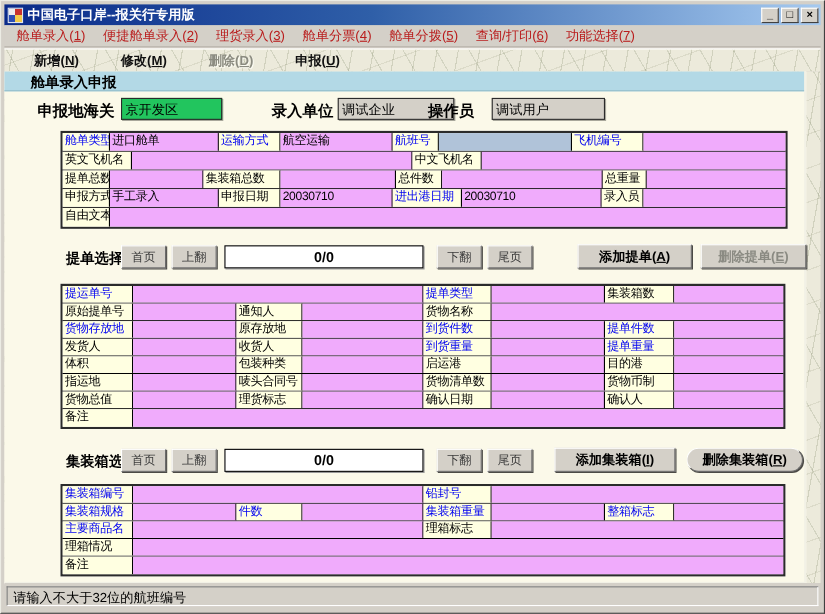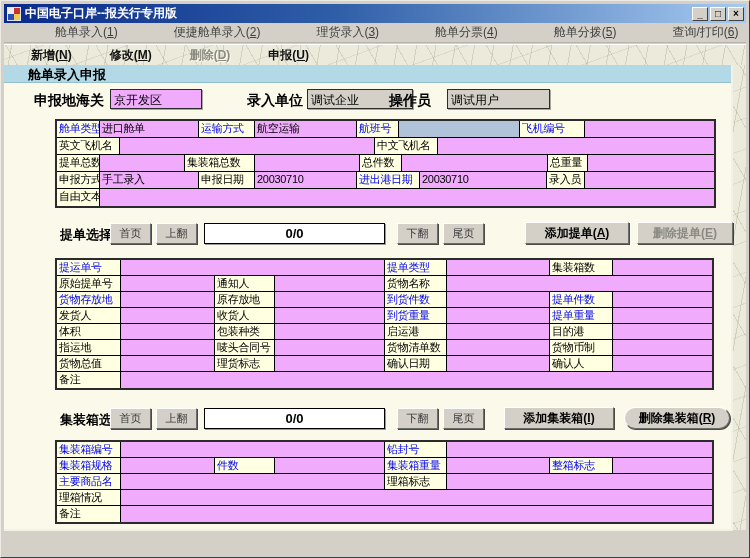--- a/index.html
+++ b/index.html
@@ -23,39 +23,39 @@
   .app-icon { width:14px; height:14px; margin:0 4px 0 1px; border:1px solid #dfe4ef;
     background:conic-gradient(#C8332E 0 25%, #F2CC4B 0 50%, #2C4FB5 0 75%, #EDEDED 0); }
   .title-text { color:#fff; font-weight:bold; font-size:12px; flex:1; white-space:nowrap; overflow:hidden; }
   .win-btn { width:16px; height:14px; margin-left:2px; background:#D4D0C8;
     border:1px solid; border-color:#FFFFFF #404040 #404040 #FFFFFF;
     font-size:10px; line-height:11px; text-align:center; font-weight:bold; color:#000; }
 
   
   .menubar { position:absolute; left:3px; top:22px; right:3px; height:20px; background:#D4D0C8;
     display:flex; align-items:center; padding-left:3px; border-bottom:1px solid #B8B4AC; }
-  .menu-item { padding:2px 8px; font-size:12px; color:#404040; white-space:nowrap;margin-left:40px; }
+  .menu-item { padding:2px 8px; font-size:12px; color:#b91c1c; white-space:nowrap; }
 
   
   .toolbar { position:absolute; left:3px; top:43px; right:3px; height:21px;
     border-top:1px solid #fff; display:flex; align-items:center; gap:28px; padding-left:22px; }
   .tb-btn { font-size:12px; font-weight:bold; color:#111; padding:1px 5px; white-space:nowrap; }
   .tb-btn.disabled { color:#8B8B80; text-shadow:1px 1px 0 #fbfbf2; }
 
   
   .client { position:absolute; left:3px; top:64px; right:3px; bottom:27px; }
   .form { position:absolute; left:0; top:0; width:729px; height:466px; background:#FBF9E9;
     border-right:2px solid #F2F1E6; border-bottom:2px solid #F2F1E6; }
   .form-title-strip { position:absolute; left:0; top:0; right:0; height:18px; background:#B3D9E6;
     border-bottom:1px solid #93BECB; font-weight:bold; font-size:13px; padding:1px 0 0 24px; }
 
   .hdr-label { position:absolute; font-weight:bold; font-size:14px; color:#000; white-space:nowrap; }
   .hdr-input { position:absolute; height:20px; border:1px solid #2B2B2B; box-shadow:1px 1px 0 #A8A79B;
     font-size:12px; padding:2px 3px; white-space:nowrap; overflow:hidden; }
-  .rw { background:#f0abfc; }
+  .rw { background:#22c55e; }
   .ro { background:#D4D0C8; }
 
   
   .tbl { position:absolute; border:2px solid #2B2B2B; background:#fff; }
   .trow { display:flex; border-bottom:1px solid #000; }
   .trow:last-child { border-bottom:0; }
   .tbl-main .trow { height:17px; }
   .tbl-bl .trow, .tbl-ctn .trow { height:16px; }
   .cell { height:100%; border-right:1px solid #000; padding:1px 1px 0 2px;
     font-size:11px; letter-spacing:-0.3px; line-height:13px; white-space:nowrap; overflow:hidden; }
@@ -302,14 +302,17 @@
         </div>
         <div class="trow">
           <div class="cell lab" style="width:64px">备注</div>
           <div class="cell val" style="width:591px"></div>
         </div>
       </div>
 
     </div>
   </div>
 
+  <div class="statusbar">
+    <div class="status-field">请输入不大于32位的航班编号</div>
+  </div>
 
 </div>
 
 </body></html>

